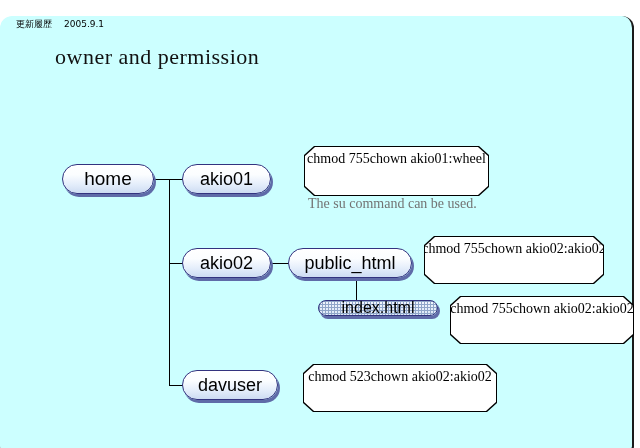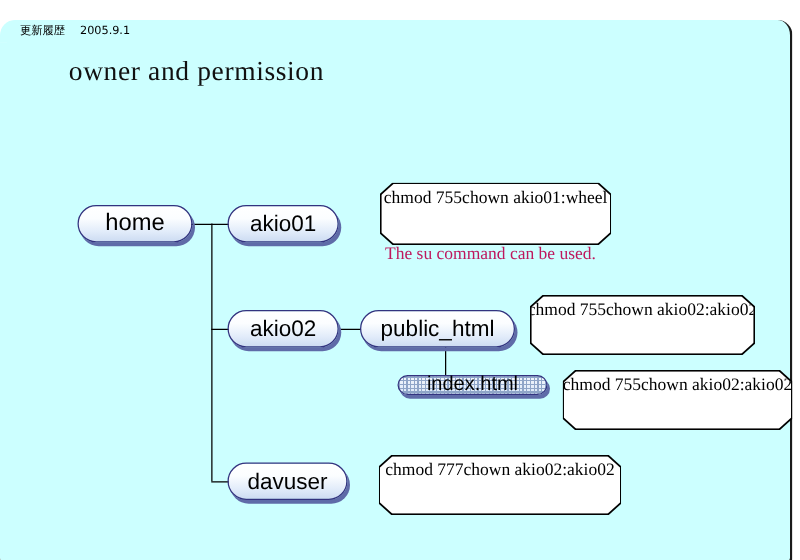--- a/index.html
+++ b/index.html
@@ -193,21 +193,21 @@
 
     <div class="callout-wrap" style="left:450px; top:280px; width:184px; height:48px;">
       <div class="callout-inner">
         <div>chmod 755</div>
         <div>chown akio02:akio02</div>
       </div>
     </div>
 
     <div class="callout-wrap" style="left:303px; top:348px; width:194px; height:48px;">
       <div class="callout-inner">
-        <div>chmod 777</div>
+        <div>chmod 523</div>
         <div>chown akio02:akio02</div>
       </div>
     </div>
 
-    <div class="note-text" style="left:308px; top:180px; color:#be185d;">The su command can be used.</div>
+    <div class="note-text" style="left:308px; top:180px; color:#737373;">The su command can be used.</div>
 
   </div>
 </div>
 
 </body></html>

